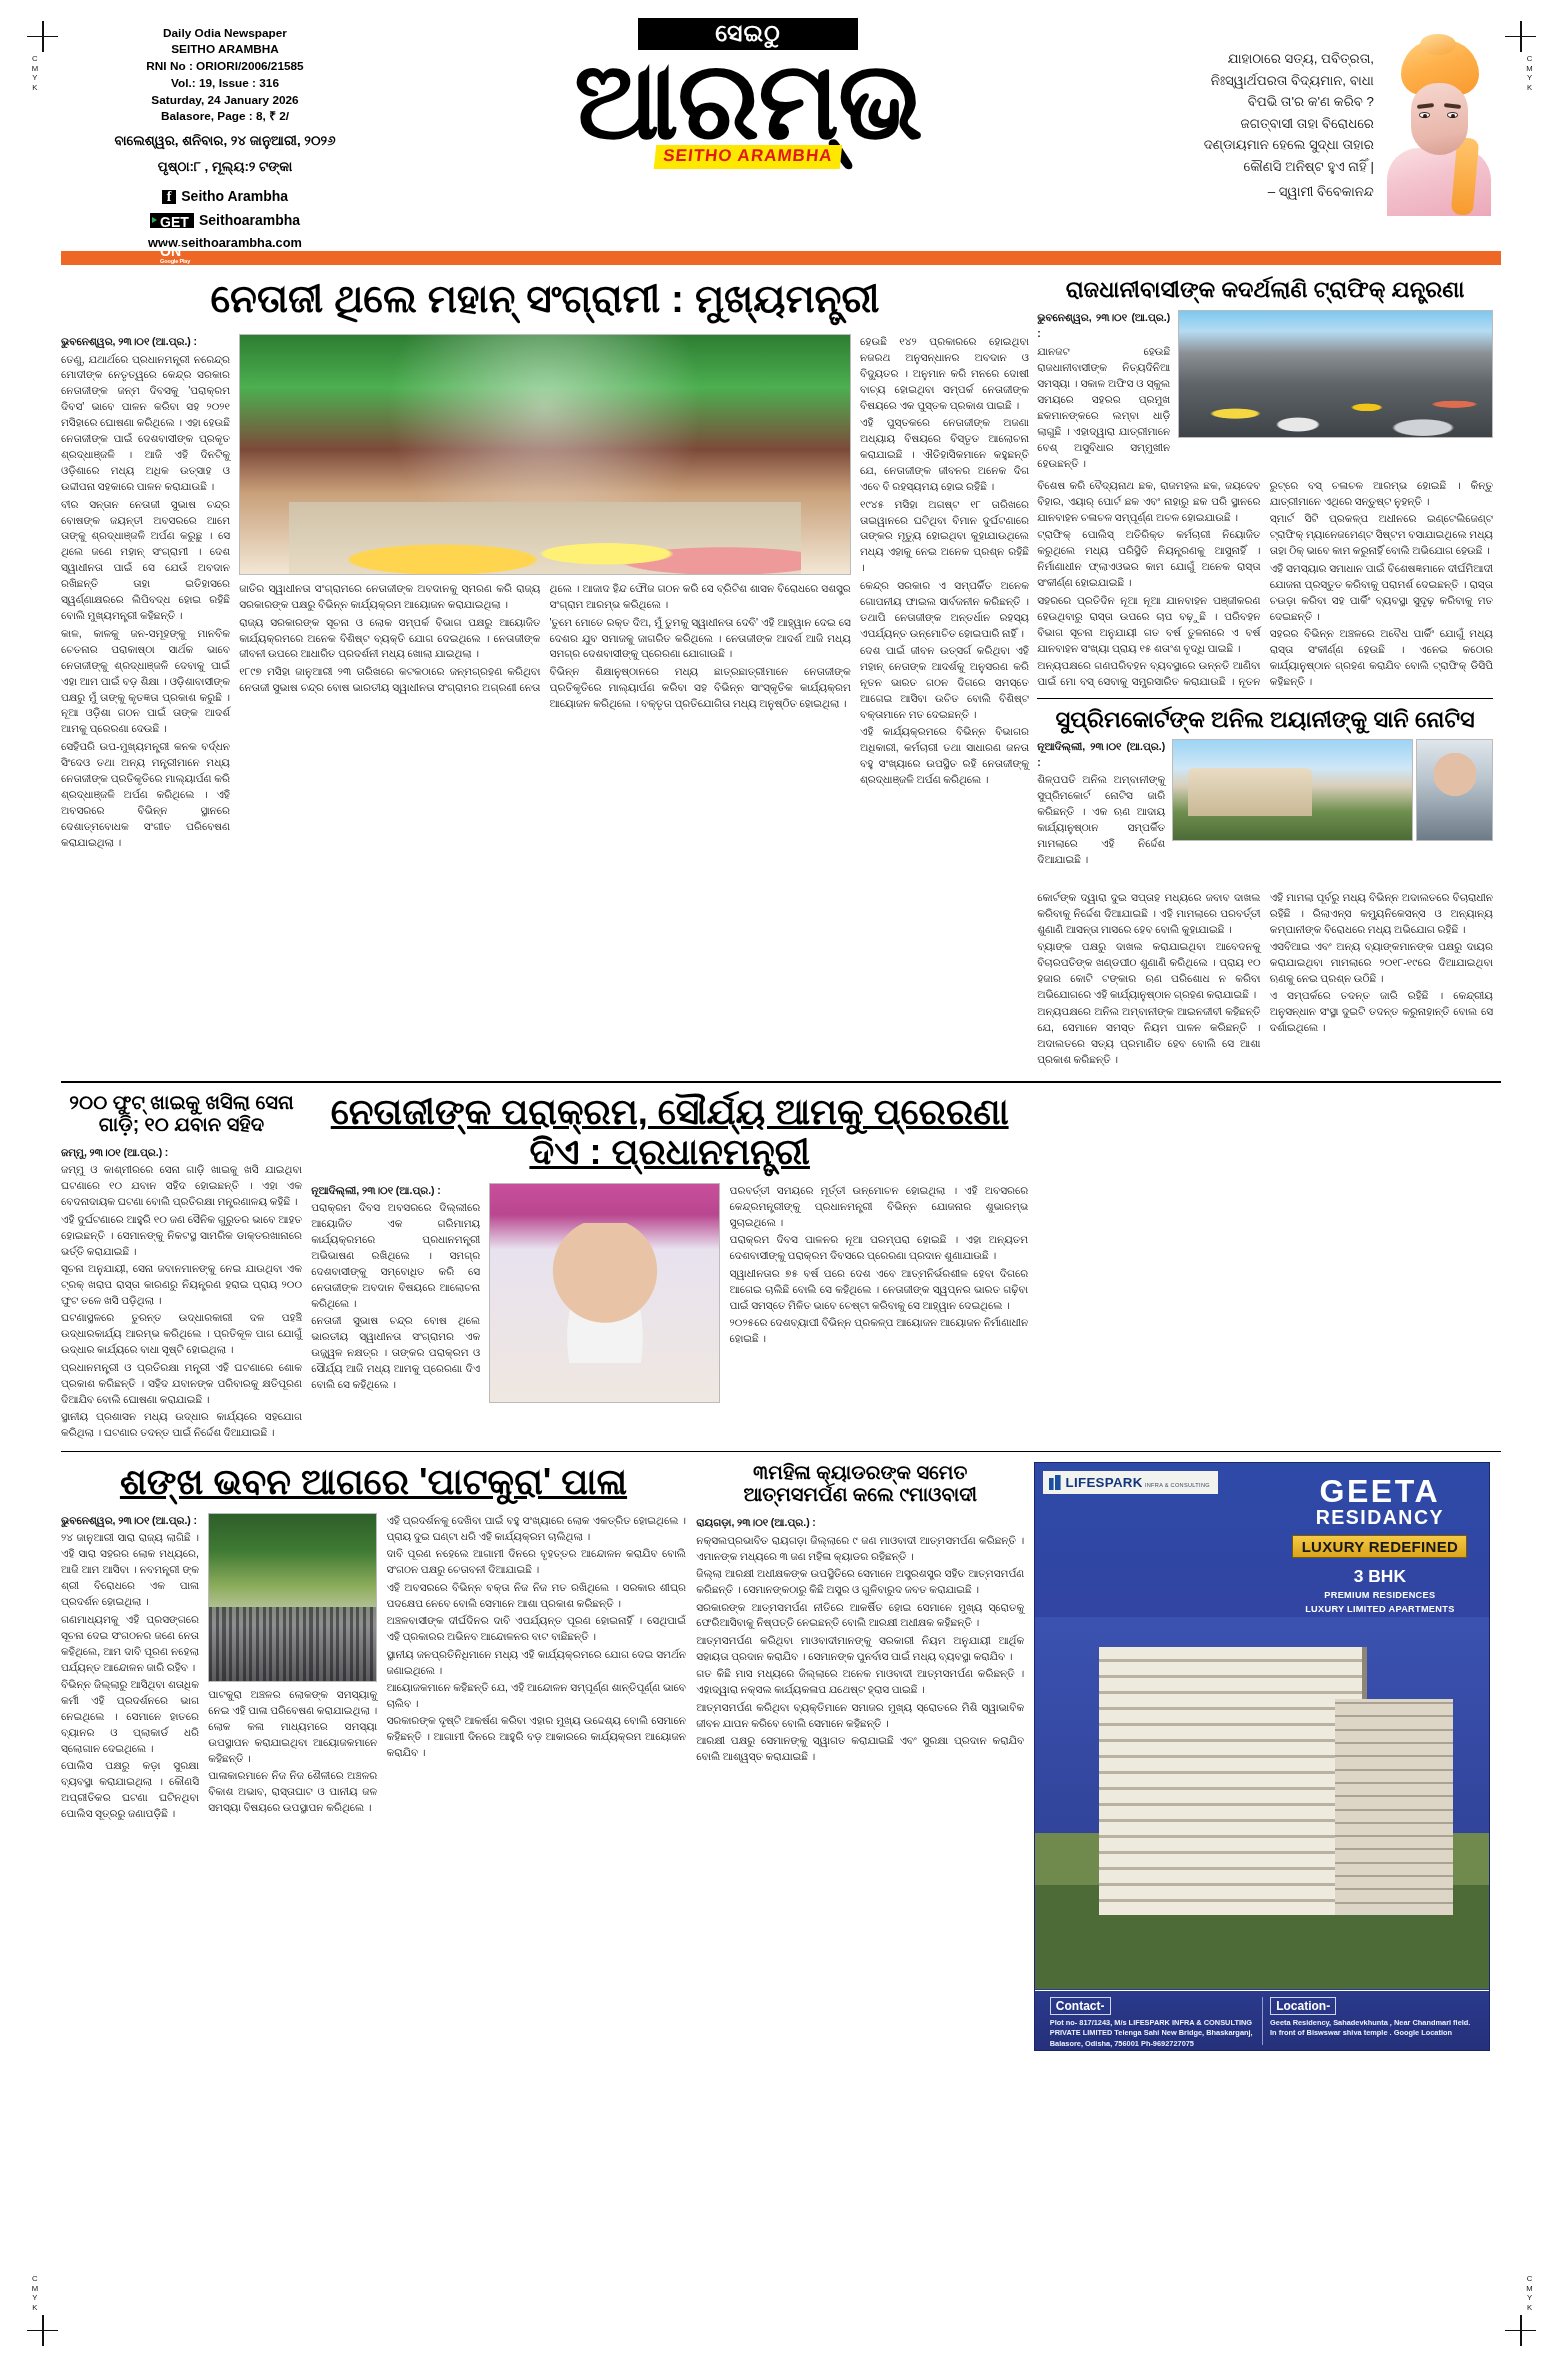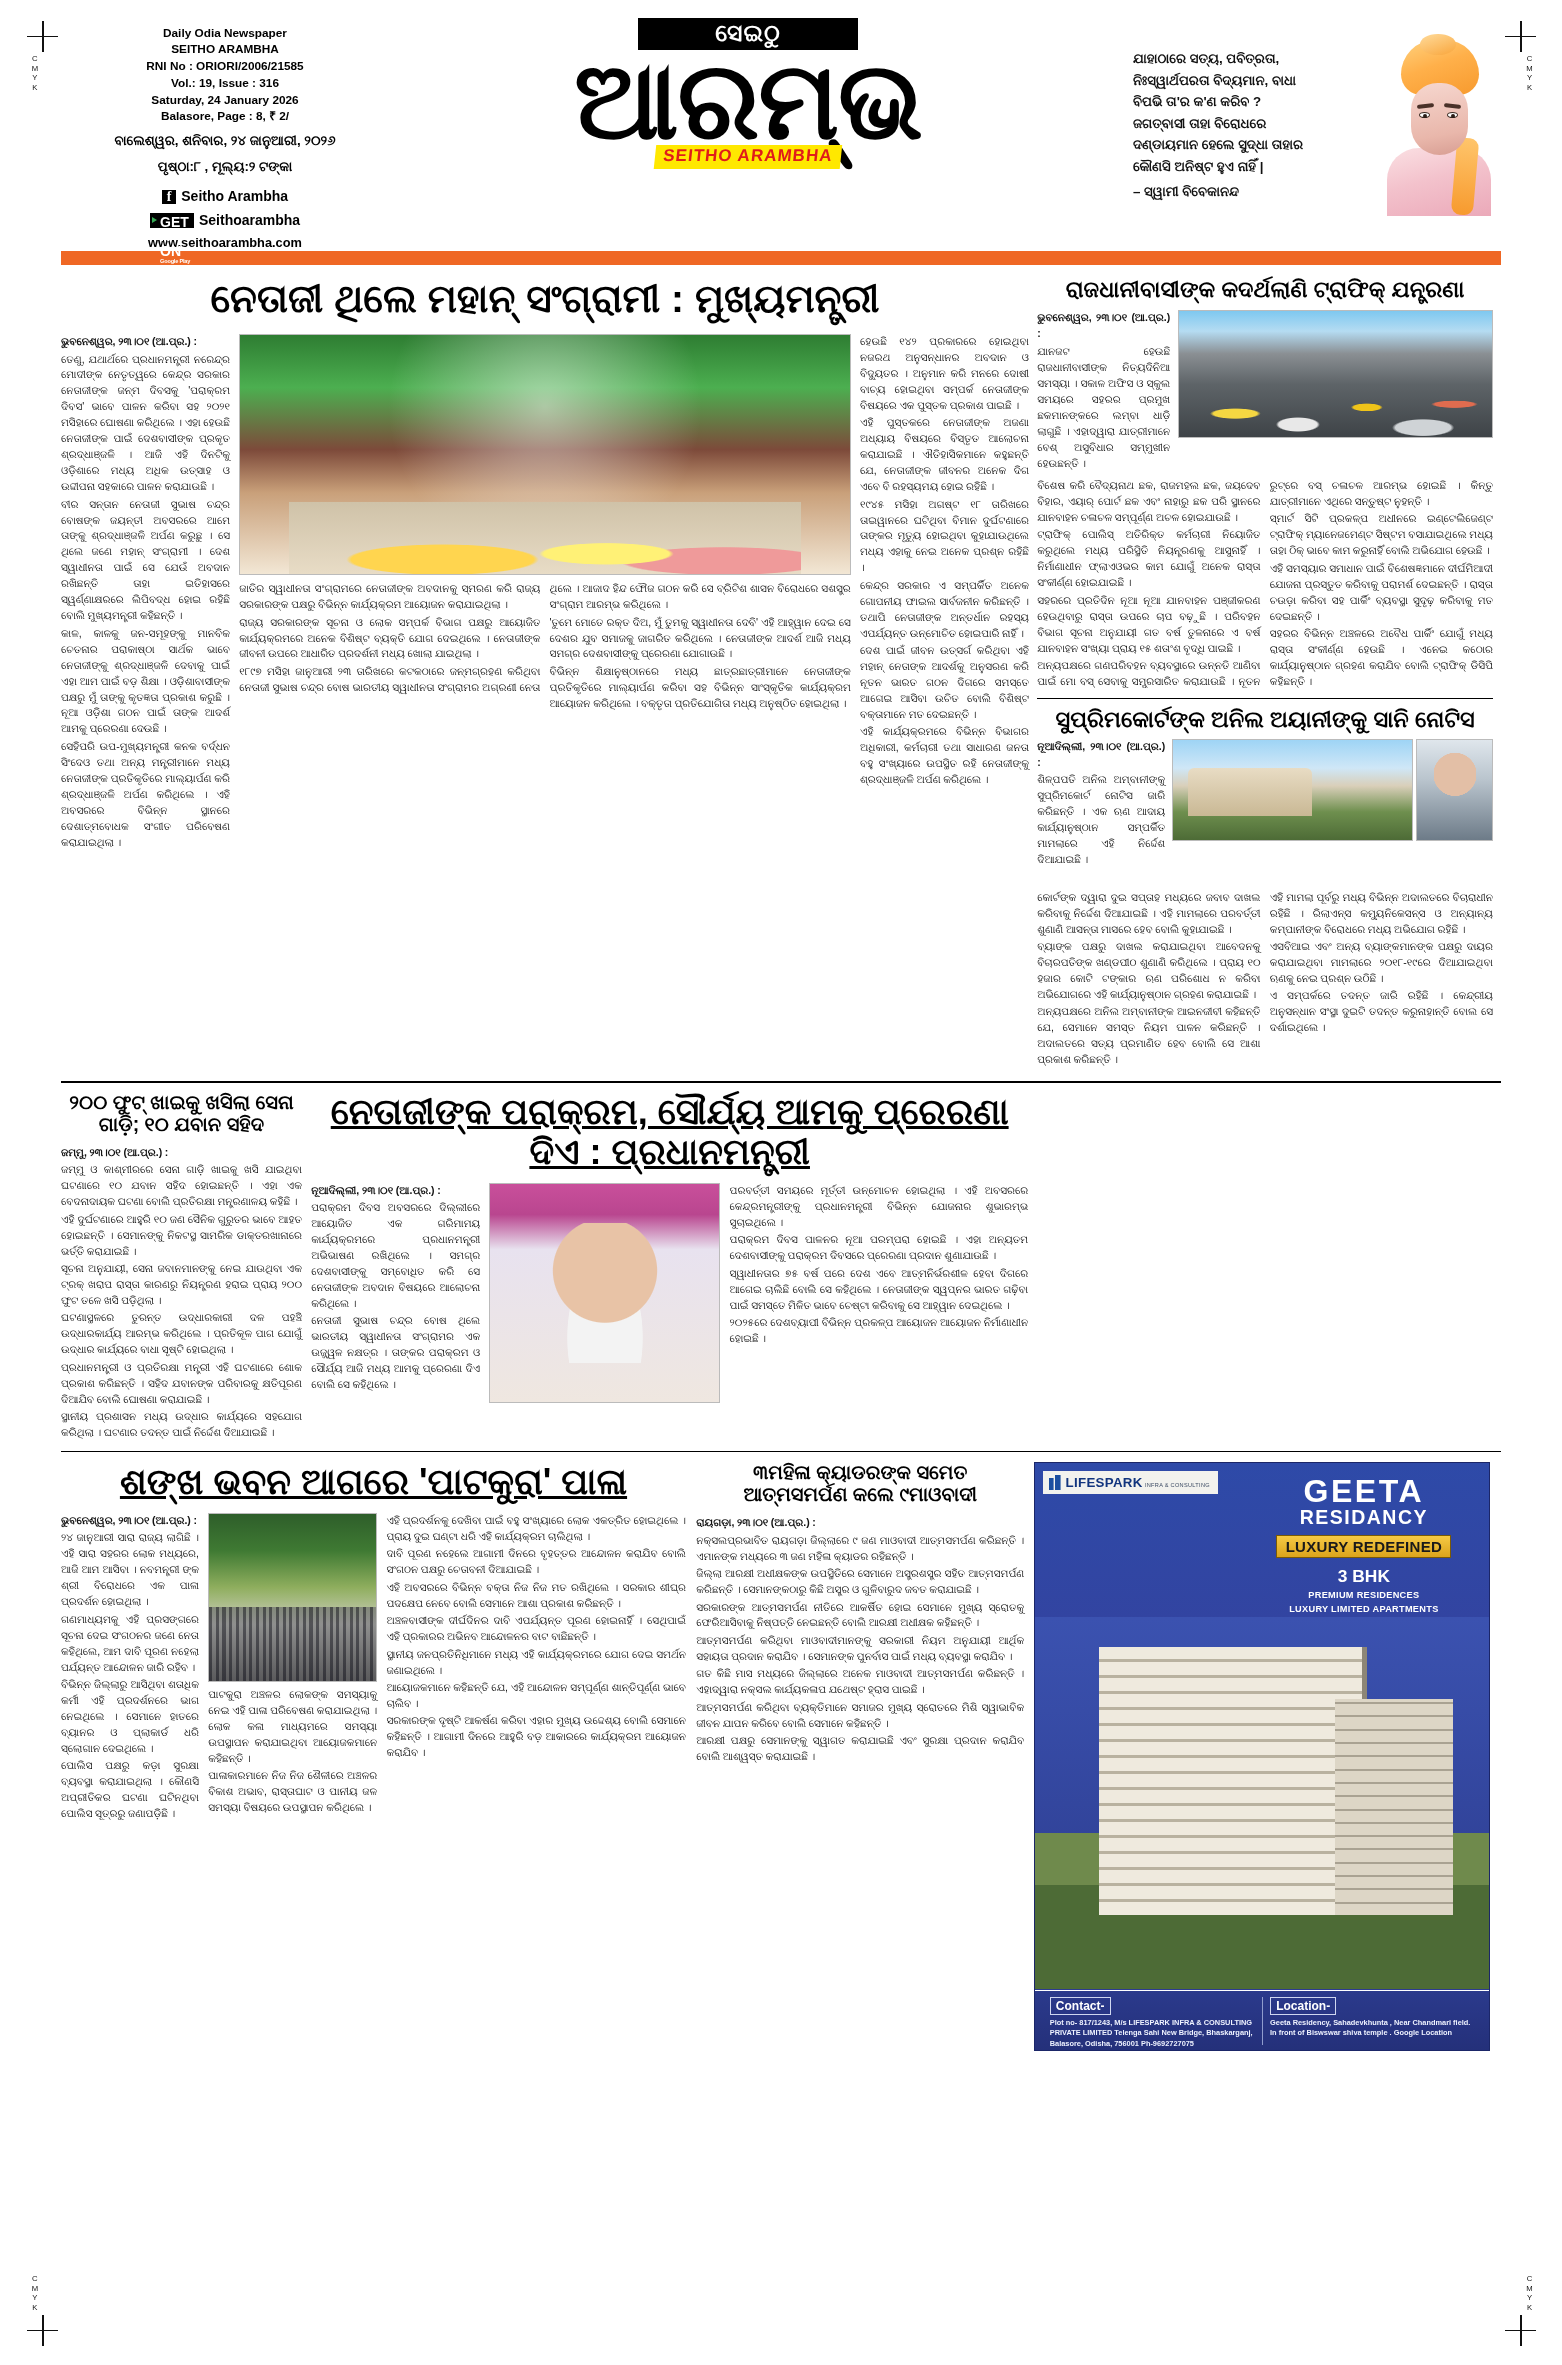--- a/index.html
+++ b/index.html
@@ -95,22 +95,22 @@
     font-size: 17px; font-weight: bold; letter-spacing: 1px;
     padding: 1px 8.2px 2.6px; margin-top: -8.2px;
     transform: skewX(-6deg);
   }
 
   .mh-right {
     width: 394px; display: flex; align-items: center;
     justify-content: flex-end; padding-top: 20.5px; gap: 4.1px;
   }
   .quote-text {
-    text-align: left; font-size: 13.3px; line-height: 1.62;
-    font-weight: bold; color: #111; width: 241px;
+    text-align: right; font-size: 13.3px; line-height: 1.62;
+    font-weight: normal; color: #111; width: 241px;
   }
   .quote-author { margin-top: 4.1px; }
   .vivek {
     width: 123px; height: 179px; position: relative; flex: none;
   }
   .vivek .turban {
     position: absolute; left: 22.5px; top: 4.1px; width: 78px; height: 55px;
     background: linear-gradient(160deg, #ffd27f 0%, #ffb04a 45%, #f79a2e 100%);
     border-radius: 39px 39px 23.6px 23.6px;
   }
@@ -247,21 +247,21 @@
   }
   .ad-logo .bldg {
     width: 12.3px; height: 15.4px;
     background:
       linear-gradient(#1b4fa0 0 100%) 0 3.1px/4.6px 12.3px no-repeat,
       linear-gradient(#1b4fa0 0 100%) 6.1px 0/5.6px 15.4px no-repeat;
   }
   .ad-logo .t1 { font-size: 13.3px; font-weight: bold; letter-spacing: 0.3px; line-height: 1; }
   .ad-logo .t2 { font-size: 5.6px; letter-spacing: 0.3px; color: #3b4a63; margin-top: 1px; }
   .ad-title {
-    position: absolute; right: 23px; top: 11.3px; text-align: center; width: 205px;
+    position: absolute; right: 7px; top: 11.3px; text-align: center; width: 205px;
   }
   .ad-title .g1 { font-size: 32px; font-weight: bold; letter-spacing: 2.6px; line-height: 1; }
   .ad-title .g2 { font-size: 19.5px; font-weight: bold; letter-spacing: 1.5px; line-height: 1.1; }
   .ad-lux {
     display: inline-block; margin-top: 7.2px;
     background: linear-gradient(180deg,#f6c944,#dba41c);
     color: #1a1a1a; font-size: 15px; font-weight: bold;
     padding: 2px 8.2px; letter-spacing: 0.3px;
     border: 0.5px solid #7a5a05;
   }

